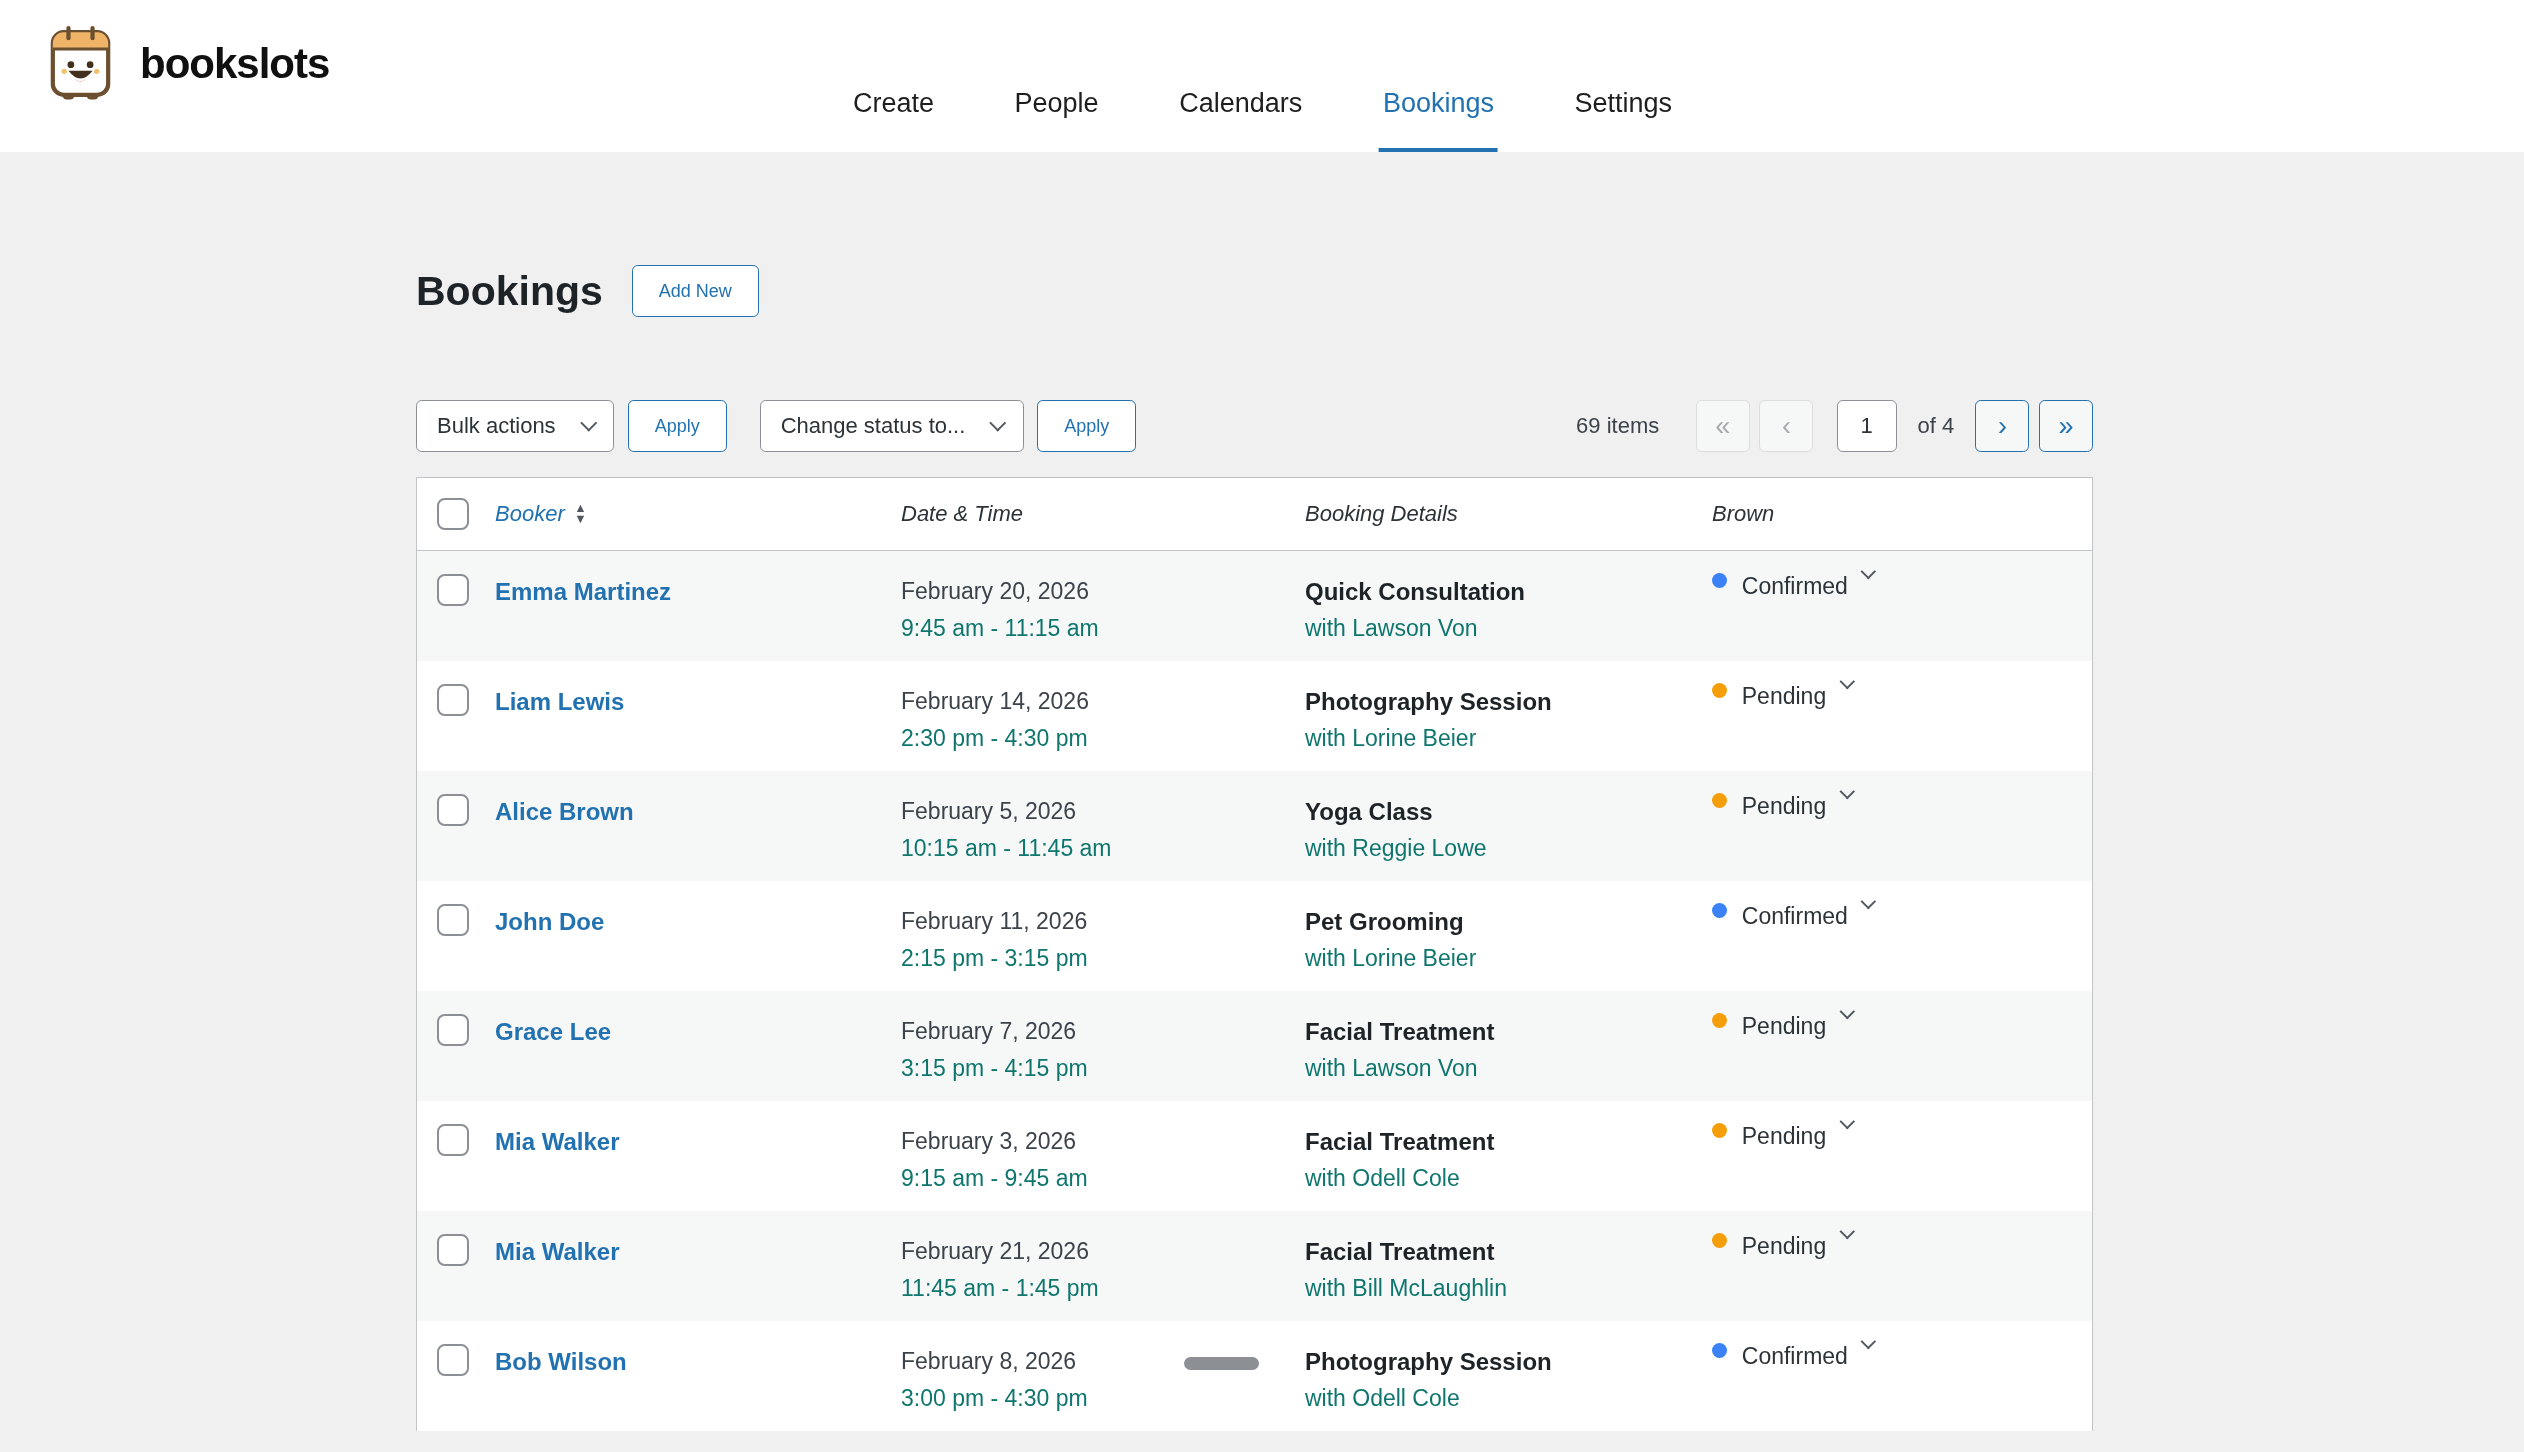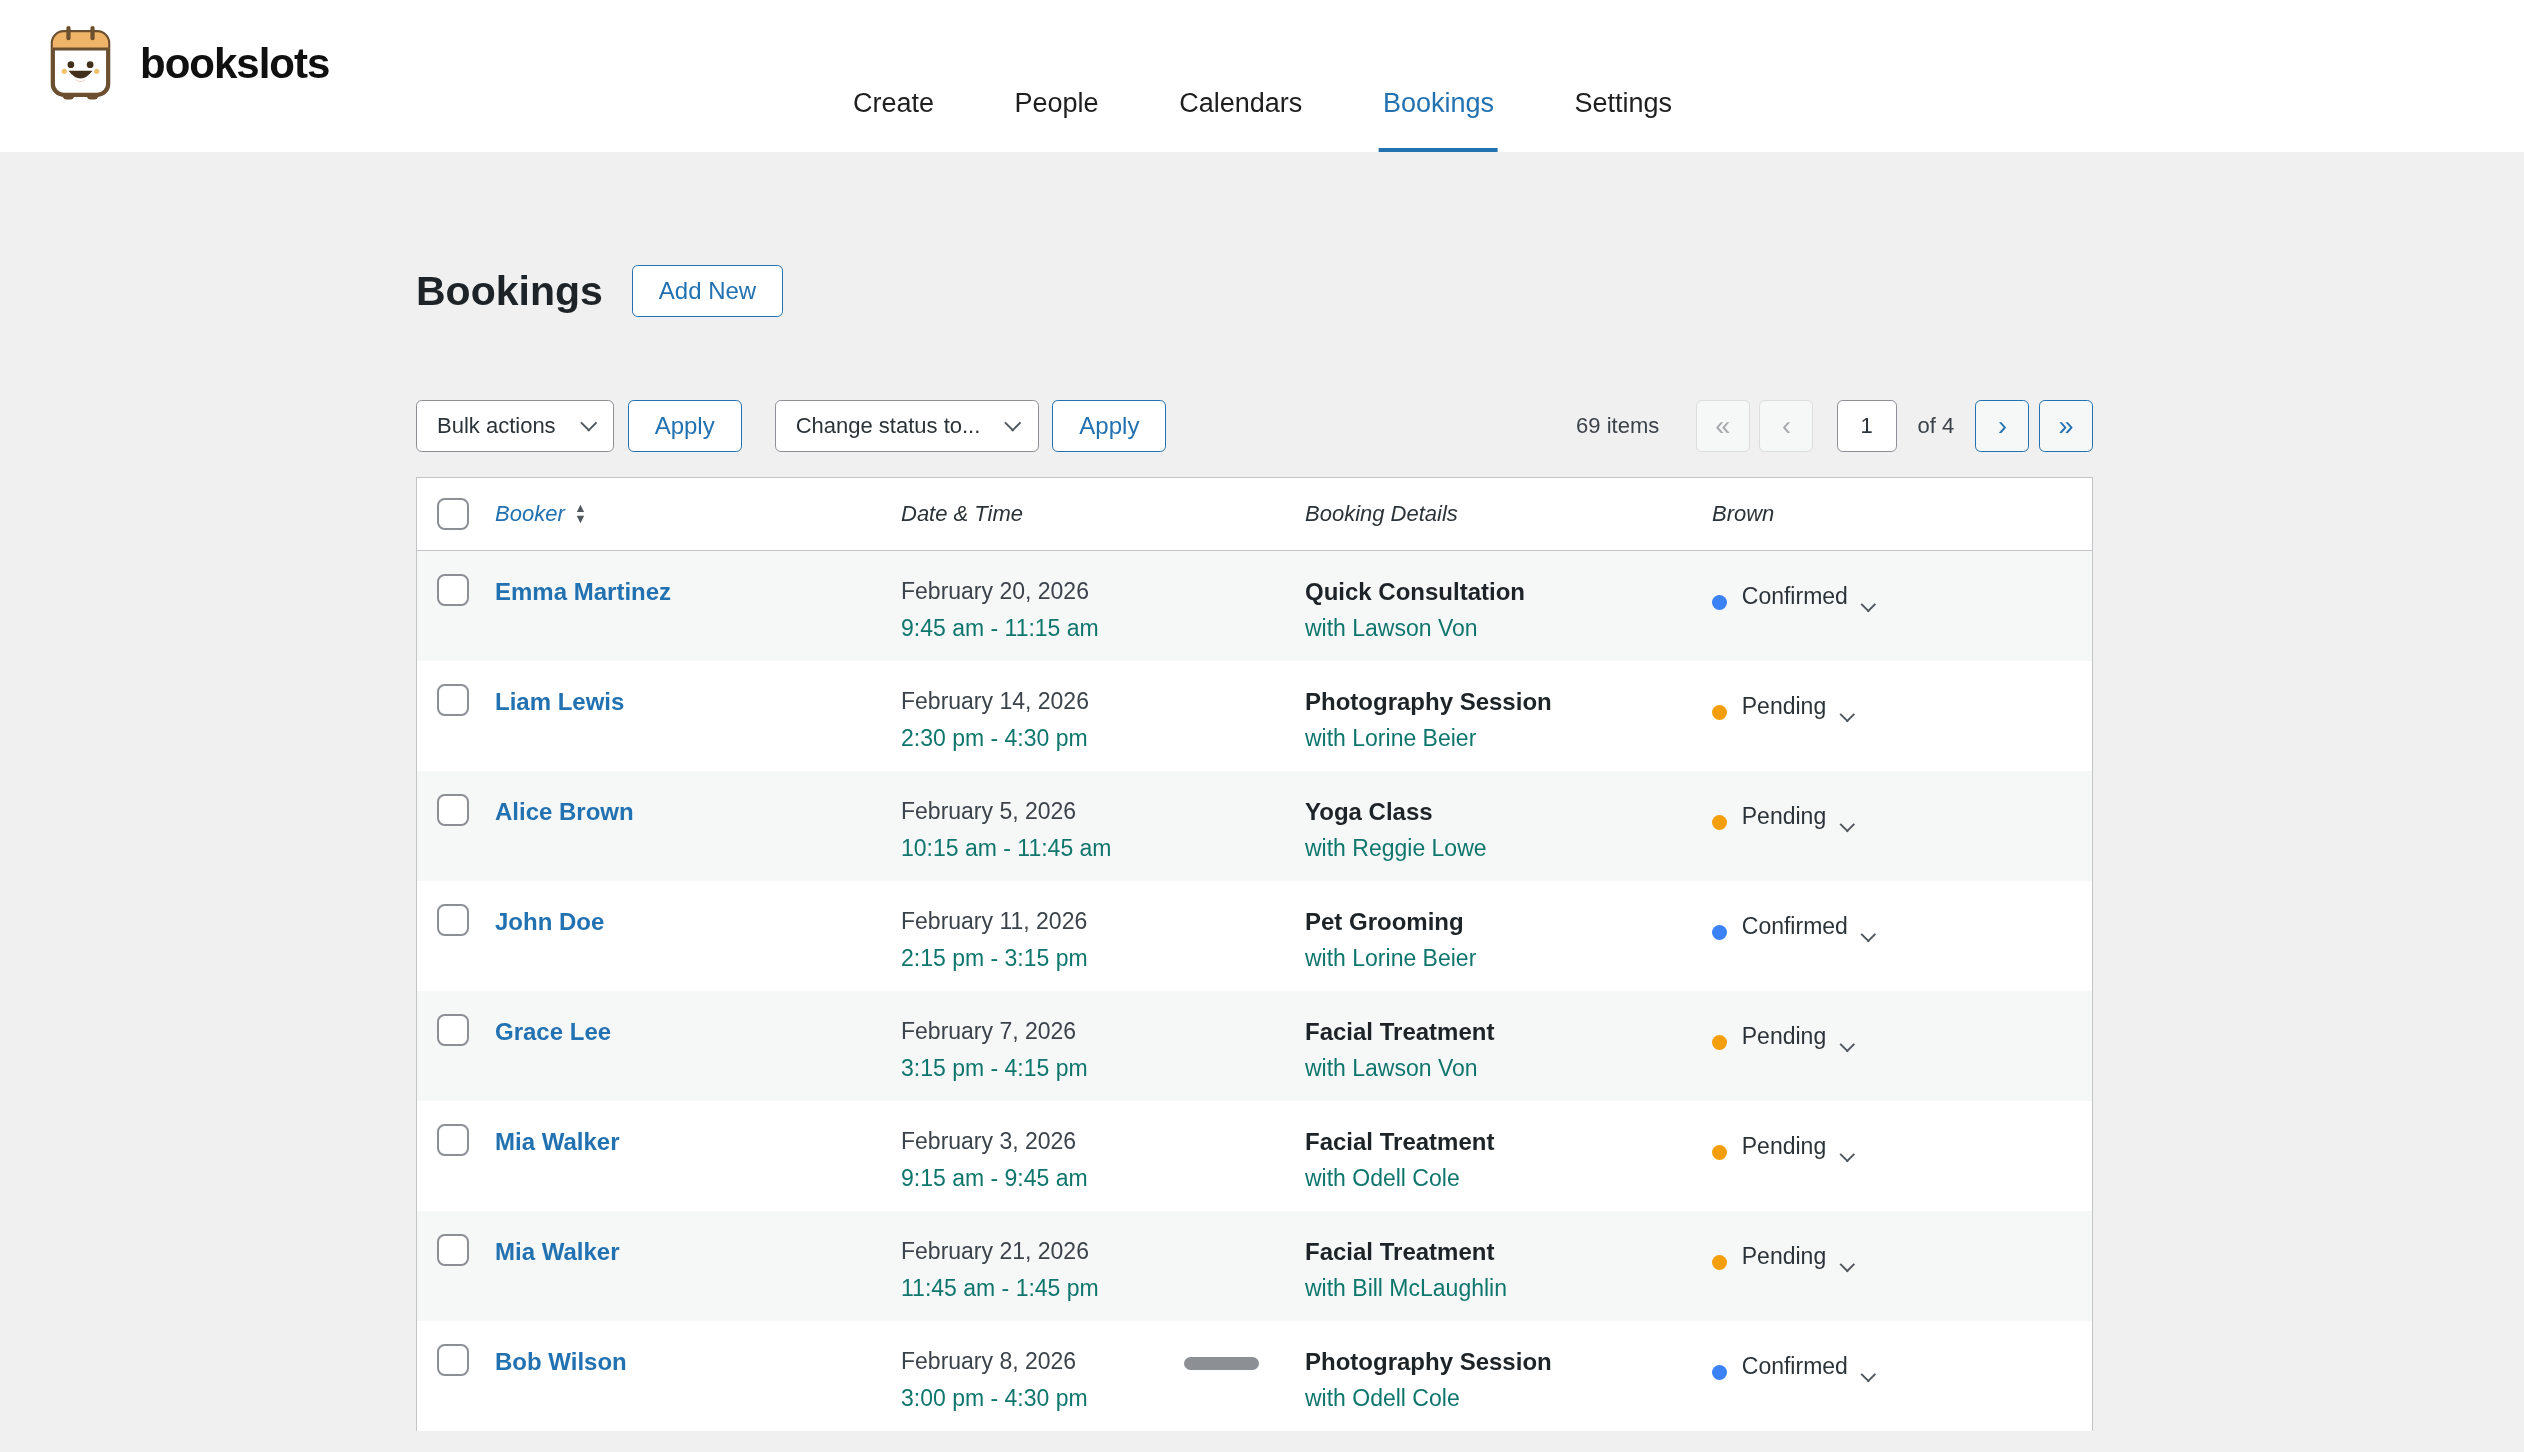--- a/index.html
+++ b/index.html
@@ -21,21 +21,21 @@
     padding:0 3.8px 29px; border-bottom:4.8px solid transparent; white-space:nowrap;
   }
   .nav-tab.active { color:var(--accent,#2271b1); border-bottom-color:var(--accent,#2271b1); }
 
   
   .content { margin-left:416px; width:1677px; }
   .page-head { padding-top:113px; display:flex; align-items:center; gap:29px; }
   .page-title { font-size:41px; font-weight:700; color:#1d2327; }
   .btn {
     display:inline-flex; align-items:center; justify-content:center;
-    font-size:24px; font-family:inherit; color:var(--accent,#2271b1);
+    font-size:18px; font-family:inherit; color:var(--accent,#2271b1);
     background:#fff; border:1.9px solid var(--accent,#2271b1); border-radius:5.8px;
     padding:0 26px; height:52px; cursor:pointer; white-space:nowrap;
   }
   
   .toolbar { margin-top:83px; display:flex; align-items:center; justify-content:space-between; }
   .tb-left { display:flex; align-items:center; }
   .select {
     display:inline-flex; align-items:center; gap:27px; height:52px;
     background:#fff; border:1.9px solid #8c8f94; border-radius:5.8px;
     padding:0 19px 0 20px; font-size:22px; color:#2c3338; cursor:pointer; white-space:nowrap;
@@ -78,21 +78,21 @@
     display:block; width:32px; height:32px; border:2.4px solid #8c8f94;
     border-radius:7.7px; background:#fff; cursor:pointer;
   }
   .booker-link {
     font-size:24px; font-weight:700; color:var(--accent,#2271b1);
     text-decoration:none; line-height:37px; cursor:pointer; display:inline-block;
   }
   .line-main { font-size:23px; color:#3c434a; line-height:37px; }
   .service { font-size:24px; font-weight:700; color:#1d2327; line-height:37px; }
   .line-sub { font-size:23px; color:#0f766e; line-height:37px; }
-  .status-inner { display:flex; align-items:flex-end; height:37px; cursor:pointer; }
+  .status-inner { display:flex; align-items:flex-start; height:37px; cursor:pointer; }
   .dot { width:15.4px; height:15.4px; border-radius:50%; flex:none; margin-right:14.4px; }
   .dot.confirmed { background:var(--confirmed,#3b82f6); }
   .dot.pending { background:var(--pending,#f59e0b); }
   .status-text { font-size:23px; color:#2c3338; }
   .status-chev {
     width:10.6px; height:10.6px; border-right:2.4px solid #50575e; border-bottom:2.4px solid #50575e;
     transform:rotate(45deg); margin-top:-6.7px; margin-left:15.4px; flex:none;
   }
   .drag-handle {
     display:none; position:absolute; left:767px; top:36px;

